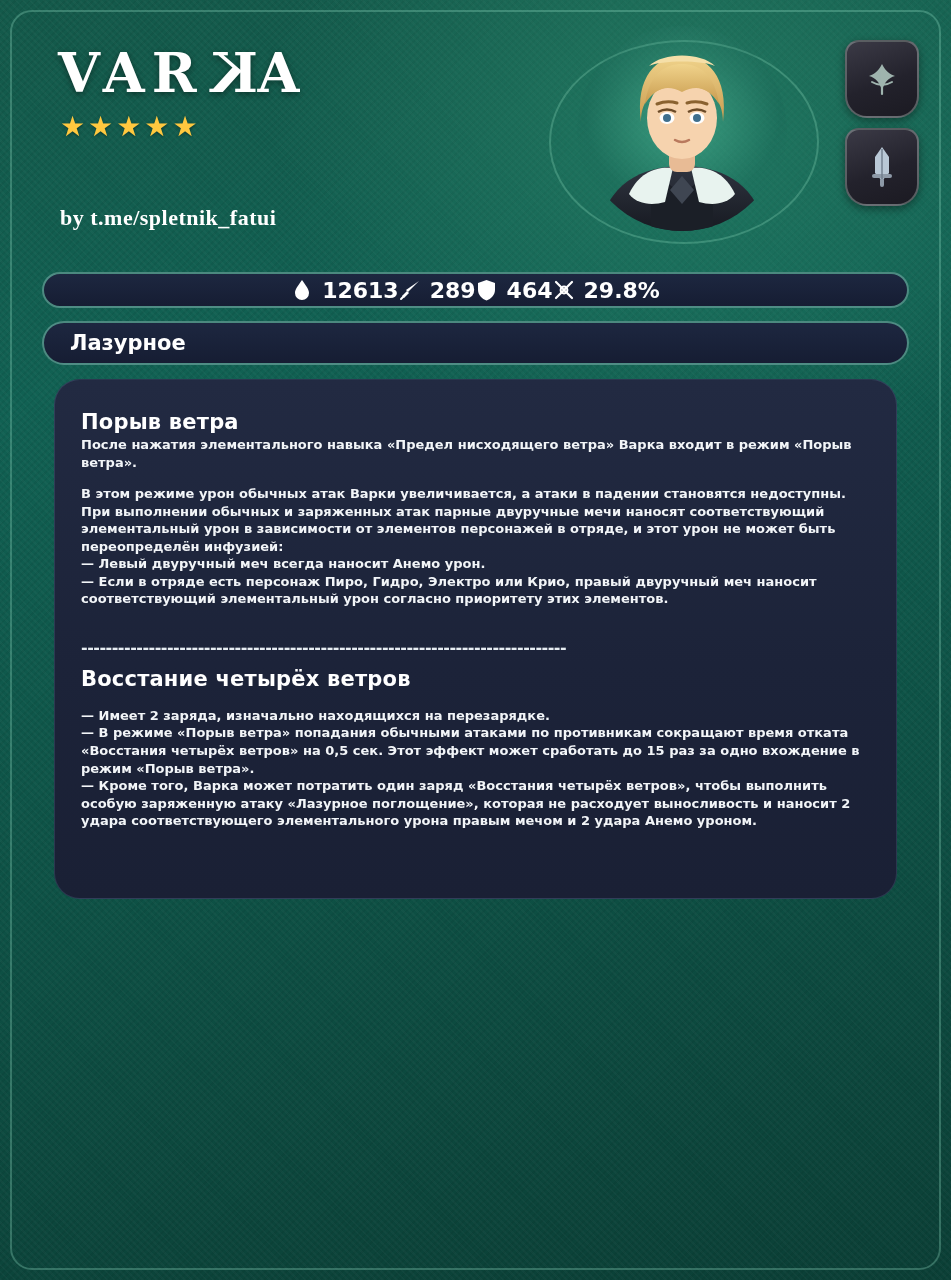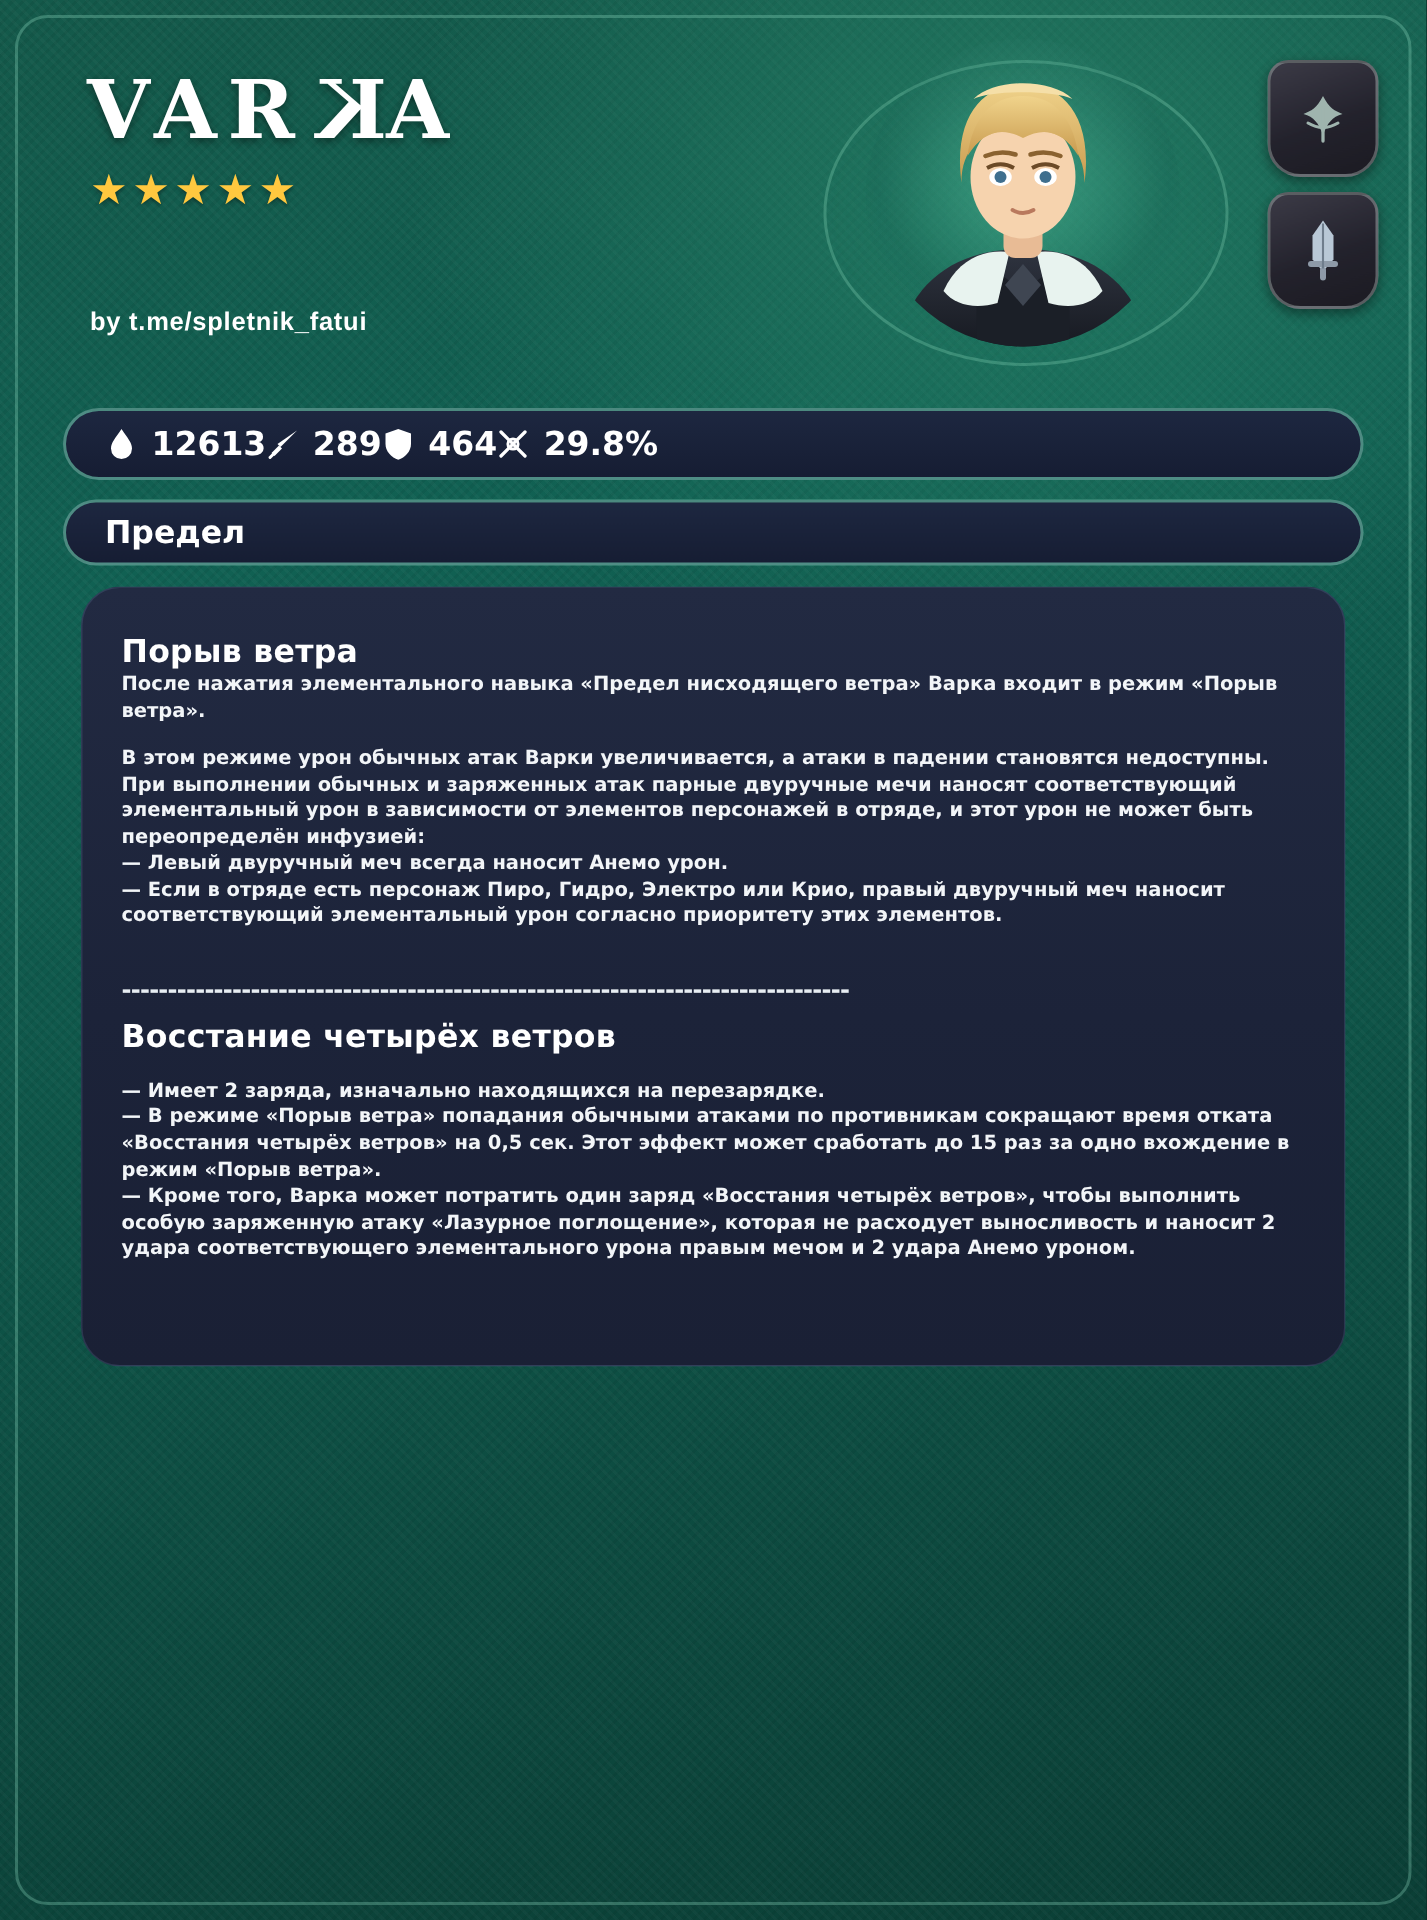--- a/index.html
+++ b/index.html
@@ -59,22 +59,22 @@
   .stars {
     margin: 10px 0 0 6px;
     color: #ffc83f;
     font-size: 28px;
     letter-spacing: 3px;
     text-shadow: 0 1px 3px rgba(0,0,0,0.4);
   }
   .byline {
     margin: 62px 0 0 6px;
     color: #ffffff;
-    font-family: Liberation Sans, sans-serif;
-    font-size: 17px;
+    font-family: Liberation Serif, serif;
+    font-size: 22px;
     font-weight: 700;
     letter-spacing: 0.5px;
   }
 
   
   .portrait {
     position: absolute;
     right: 150px;
     top: 12px;
     width: 210px;
@@ -112,27 +112,27 @@
     border: 2px solid rgba(200,215,210,0.35);
     display: flex;
     align-items: center;
     justify-content: center;
     box-shadow: 0 3px 8px rgba(0,0,0,0.4);
   }
 
   
   .stats-bar {
     margin: 8px 28px 0 28px;
-    height: 48px;
+    height: 36px;
     border-radius: 24px;
     background: linear-gradient(180deg, #1d2740 0%, #161d33 100%);
     border: 2px solid rgba(120,225,190,0.55);
     display: flex;
     align-items: center;
-    justify-content: flex-start;
+    justify-content: center;
     padding: 16px 26px;
     box-sizing: border-box;
   }
   .stat {
     display: flex;
     align-items: center;
     gap: 9px;
     color: #ffffff;
     font-size: 22px;
     font-weight: 700;
@@ -322,21 +322,21 @@
         <svg width="22" height="22" viewBox="0 0 22 22">
           <path d="M3 3 L19 19 M19 3 L3 19" stroke="#ffffff" stroke-width="2.2" stroke-linecap="round"></path>
           <circle cx="11" cy="11" r="3.4" fill="none" stroke="#ffffff" stroke-width="2"></circle>
         </svg>
       </span>
       <span>29.8%</span>
     </div>
   </div>
 
   <div class="section-bar">
-    <span class="label">Предел</span>
+    <span class="label">Лазурное</span>
   </div>
 
   <div class="panel">
 
     <div>
       <div class="skill-title">Порыв ветра</div>
       <p class="skill-body">После нажатия элементального навыка «Предел нисходящего ветра» Варка входит в режим «Порыв ветра».</p>
       <div class="spacer"></div>
       <p class="skill-body">В этом режиме урон обычных атак Варки увеличивается, а атаки в падении становятся недоступны. При выполнении обычных и заряженных атак парные двуручные мечи наносят соответствующий элементальный урон в зависимости от элементов персонажей в отряде, и этот урон не может быть переопределён инфузией:
 — Левый двуручный меч всегда наносит Анемо урон.

